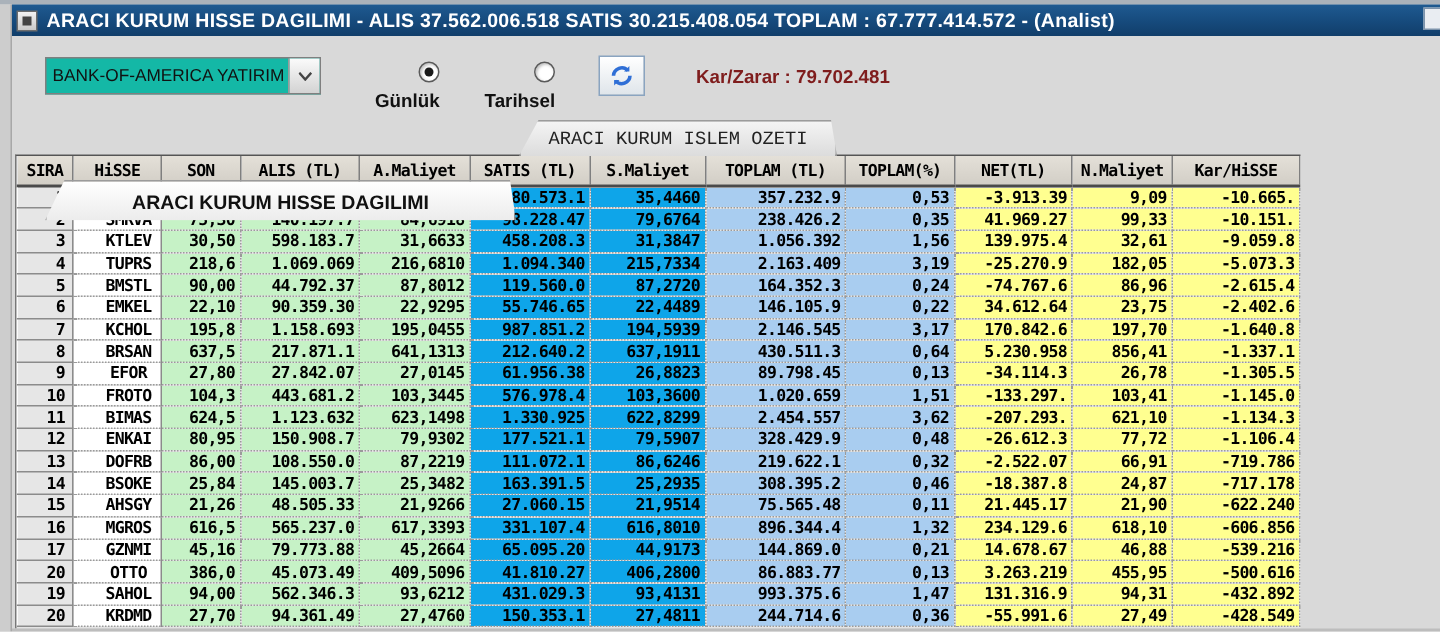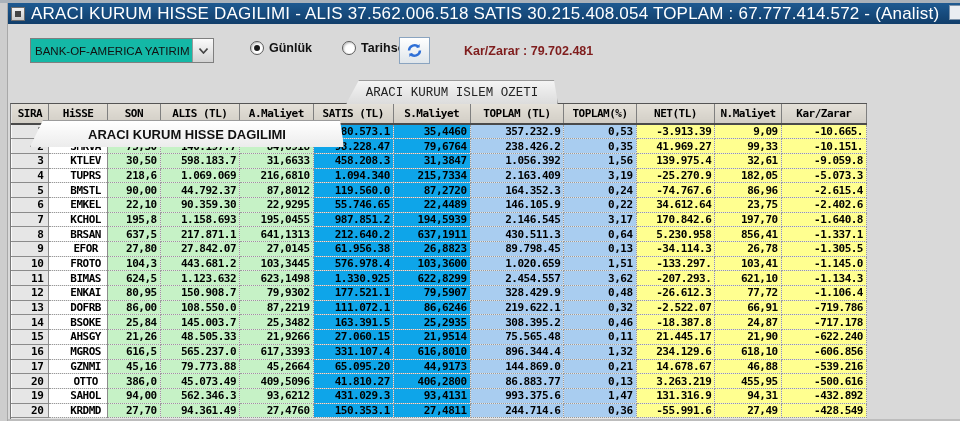--- a/index.html
+++ b/index.html
@@ -17,40 +17,40 @@
     position:absolute; left:8px; top:3px; width:952px; height:21px;
     background:linear-gradient(#1e5a91 0%, #164a7c 55%, #113e6a 100%);
     display:flex; align-items:center; padding-left:3px; overflow:hidden;
   }
   .title-icon {
     width:14px; height:14px; background:linear-gradient(#f2f2f2,#c9c9c9);
     border:1px solid #6d6d6d; margin-right:6px; flex:0 0 auto;
     display:flex; align-items:center; justify-content:center;
   }
   .title-icon::after { content:""; width:6px; height:6px; background:#444; }
-  .title-text { color:#ffffff; font-weight:normal; font-size:17px; white-space:nowrap; letter-spacing:.2px; }
+  .title-text { color:#ffffff; font-weight:bold; font-size:13px; white-space:nowrap; letter-spacing:.2px; }
   .title-right-icon {
     position:absolute; right:0; top:5px; width:11px; height:15px;
     background:#e9edf2; border:1px solid #7c93ab; border-right:none;
   }
 
   
   .combo {
     position:absolute; left:30px; top:38px; width:184px; height:25px;
     background:#14b8a6; border:1px solid #7f7f7f; display:flex; align-items:center;
   }
   .combo-text { flex:1; font-size:11.5px; color:#111; padding-left:4px; white-space:nowrap; overflow:hidden; }
   .combo-btn {
     width:21px; height:100%; border-left:1px solid #9a9a9a;
     background:linear-gradient(#fbfbfb,#d3d3d3); display:flex; align-items:center; justify-content:center;
   }
   .combo-btn svg { display:block; }
 
   .radio-group { position:absolute; left:250px; top:41px; display:flex; gap:30px; }
-  .radio-opt { display:flex; align-items:flex-end; gap:5px; cursor:default; }
+  .radio-opt { display:flex; align-items:flex-end; gap:5px; cursor:default;flex-direction:column; }
   .radio-circle {
     width:14px; height:14px; border-radius:50%; background:#fff;
     border:1px solid #5a5a5a; position:relative; flex:0 0 auto;
     box-shadow: inset 1px 1px 2px rgba(0,0,0,.25);
   }
   .radio-circle.checked::after {
     content:""; position:absolute; left:3px; top:3px; width:6px; height:6px;
     border-radius:50%; background:#1a1a1a;
   }
   .radio-label { font-size:12.5px; font-weight:bold; color:#111; }
@@ -182,21 +182,21 @@
           <th>HiSSE</th>
           <th>SON</th>
           <th>ALIS (TL)</th>
           <th>A.Maliyet</th>
           <th>SATIS (TL)</th>
           <th>S.Maliyet</th>
           <th>TOPLAM (TL)</th>
           <th>TOPLAM(%)</th>
           <th>NET(TL)</th>
           <th>N.Maliyet</th>
-          <th>Kar/Zarar</th>
+          <th>Kar/HiSSE</th>
         </tr>
       </thead>
     <tbody id="grid-body">
         <tr>
           <td class="c-sira">1</td>
           <td class="c-hisse">ARFYE</td>
           <td class="c-green">33,86</td>
           <td class="c-green">176.659.7</td>
           <td class="c-green">37,8794</td>
           <td class="c-peach">180.573.1</td>

